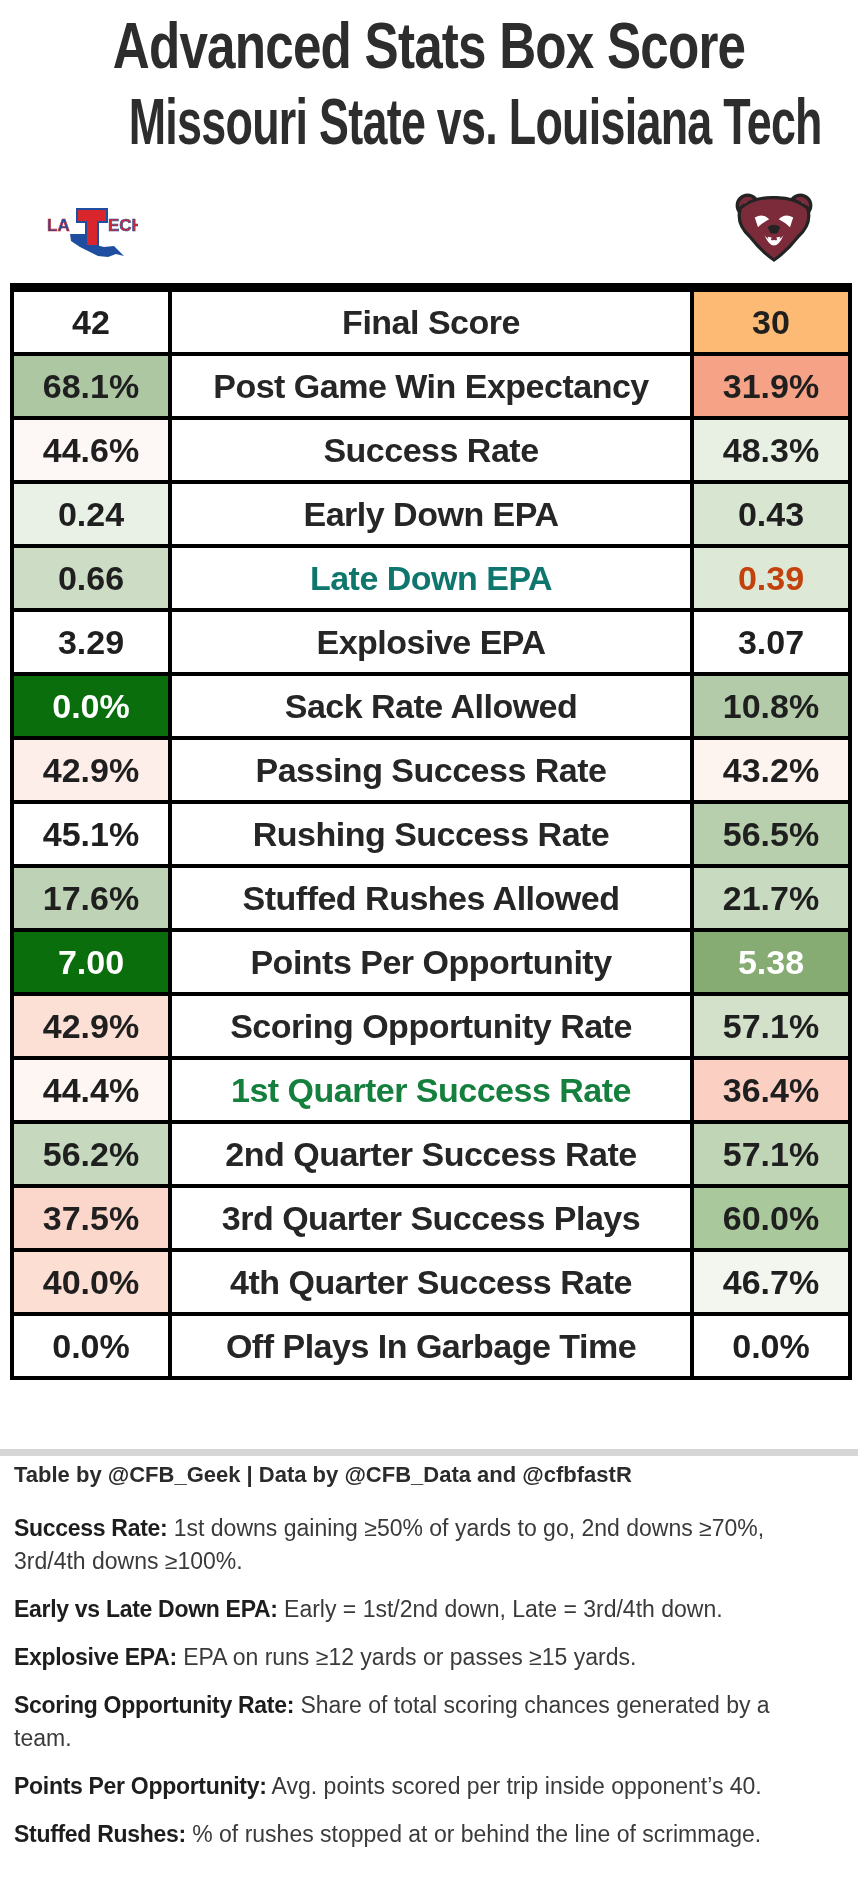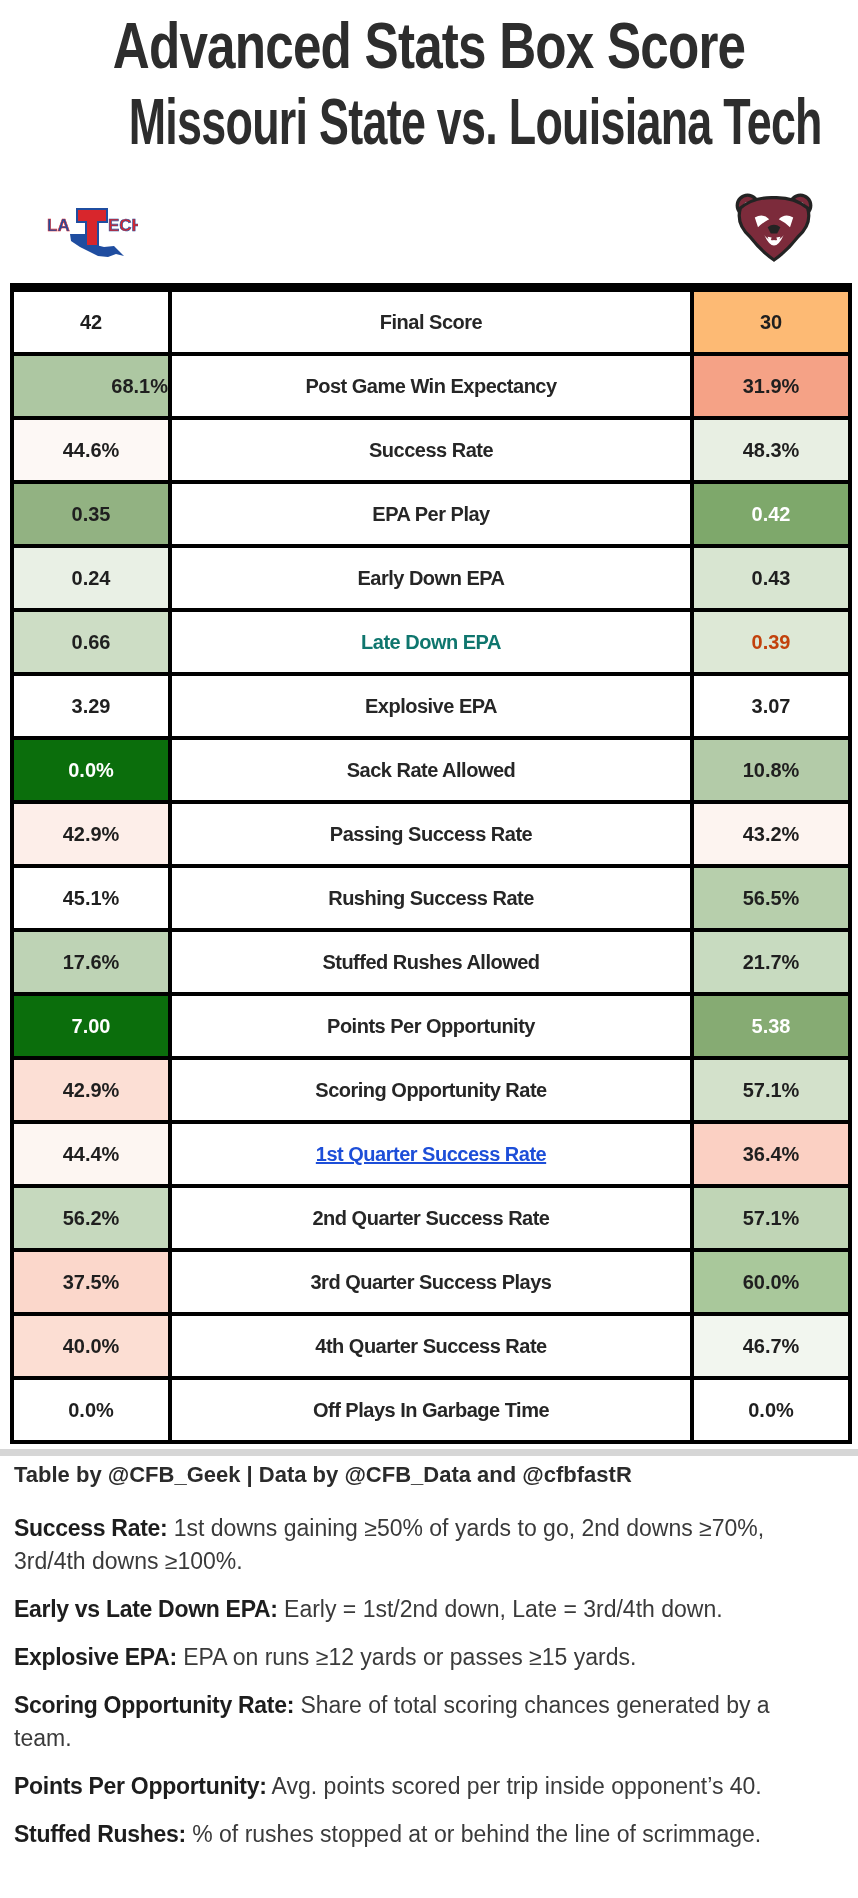--- a/index.html
+++ b/index.html
@@ -16,21 +16,21 @@
   .logo-latech{left:46px;top:200px;}
   .logo-msu{left:734px;top:192px;}
 
   table.stats{
     position:absolute;left:10px;top:283px;width:838px;
     border-collapse:collapse;table-layout:fixed;
     border:4px solid #000;border-top:9px solid #000;
   }
   table.stats td{
     border:4px solid #000;height:60px;text-align:center;vertical-align:middle;
-    font-weight:700;font-size:20px;line-height:1;color:#1f1f1f;
+    font-weight:700;font-size:34px;line-height:1;color:#1f1f1f;
     padding:0;overflow:hidden;white-space:nowrap;
   }
   td.stat-name{background:#ffffff;color:#262626;letter-spacing:-0.5px;}
 
   .divider-bar{position:absolute;left:0;top:1449px;width:858px;height:7px;background:#d6d6d6;}
 
   .footer{position:absolute;left:14px;top:1458px;width:800px;color:#3a3a3a;}
   .footer p{margin:0 0 15px 0;font-size:23px;line-height:33px;}
   .footer .credit{font-weight:700;color:#2b2b2b;margin-bottom:21px;font-size:22px;}
   .footer b{font-weight:700;color:#1d1d1d;letter-spacing:-0.3px;}
@@ -79,33 +79,28 @@
       <col style="width:522px">
       <col style="width:158px">
   </colgroup>
   <tbody id="stats-tbody">
       <tr>
         <td style="background-color: rgb(255, 255, 255); color: rgb(31, 31, 31);">42</td>
         <td class="stat-name" style="color: rgb(38, 38, 38);">Final Score</td>
         <td style="background-color: #fdba74; color: rgb(31, 31, 31);">30</td>
       </tr>
       <tr>
-        <td style="background-color: rgb(173, 199, 162); color: rgb(31, 31, 31); text-align: right;">68.1%</td>
+        <td style="background-color: rgb(173, 199, 162); color: rgb(31, 31, 31);">68.1%</td>
         <td class="stat-name" style="color: rgb(38, 38, 38);">Post Game Win Expectancy</td>
         <td style="background-color: rgb(245, 162, 134); color: rgb(31, 31, 31);">31.9%</td>
       </tr>
       <tr>
         <td style="background-color: rgb(253, 248, 245); color: rgb(31, 31, 31);">44.6%</td>
         <td class="stat-name" style="color: rgb(38, 38, 38);">Success Rate</td>
         <td style="background-color: rgb(232, 239, 227); color: rgb(31, 31, 31);">48.3%</td>
-      </tr>
-      <tr>
-        <td style="background-color: rgb(146, 178, 130); color: rgb(31, 31, 31);">0.35</td>
-        <td class="stat-name" style="color: rgb(38, 38, 38);">EPA Per Play</td>
-        <td style="background-color: rgb(126, 168, 107); color: rgb(255, 255, 255);">0.42</td>
       </tr>
       <tr>
         <td style="background-color: rgb(233, 240, 229); color: rgb(31, 31, 31);">0.24</td>
         <td class="stat-name" style="color: rgb(38, 38, 38);">Early Down EPA</td>
         <td style="background-color: rgb(216, 229, 209); color: rgb(31, 31, 31);">0.43</td>
       </tr>
       <tr>
         <td style="background-color: rgb(205, 221, 197); color: rgb(31, 31, 31);">0.66</td>
         <td class="stat-name" style="color: #0f766e;">Late Down EPA</td>
         <td style="background-color: rgb(221, 232, 214); color: #c2410c;">0.39</td>
@@ -140,21 +135,21 @@
         <td class="stat-name" style="color: rgb(38, 38, 38);">Points Per Opportunity</td>
         <td style="background-color: rgb(134, 171, 115); color: rgb(255, 255, 255);">5.38</td>
       </tr>
       <tr>
         <td style="background-color: rgb(252, 223, 213); color: rgb(31, 31, 31);">42.9%</td>
         <td class="stat-name" style="color: rgb(38, 38, 38);">Scoring Opportunity Rate</td>
         <td style="background-color: rgb(211, 225, 203); color: rgb(31, 31, 31);">57.1%</td>
       </tr>
       <tr>
         <td style="background-color: rgb(253, 246, 242); color: rgb(31, 31, 31);">44.4%</td>
-        <td class="stat-name" style="color: #1d4ed8; text-decoration: underline;">1st Quarter Success Rate</td>
+        <td class="stat-name" style="color: #15803d;">1st Quarter Success Rate</td>
         <td style="background-color: rgb(251, 208, 195); color: rgb(31, 31, 31);">36.4%</td>
       </tr>
       <tr>
         <td style="background-color: rgb(198, 217, 190); color: rgb(31, 31, 31);">56.2%</td>
         <td class="stat-name" style="color: rgb(38, 38, 38);">2nd Quarter Success Rate</td>
         <td style="background-color: rgb(192, 213, 182); color: rgb(31, 31, 31);">57.1%</td>
       </tr>
       <tr>
         <td style="background-color: rgb(251, 215, 203); color: rgb(31, 31, 31);">37.5%</td>
         <td class="stat-name" style="color: rgb(38, 38, 38);">3rd Quarter Success Plays</td>

